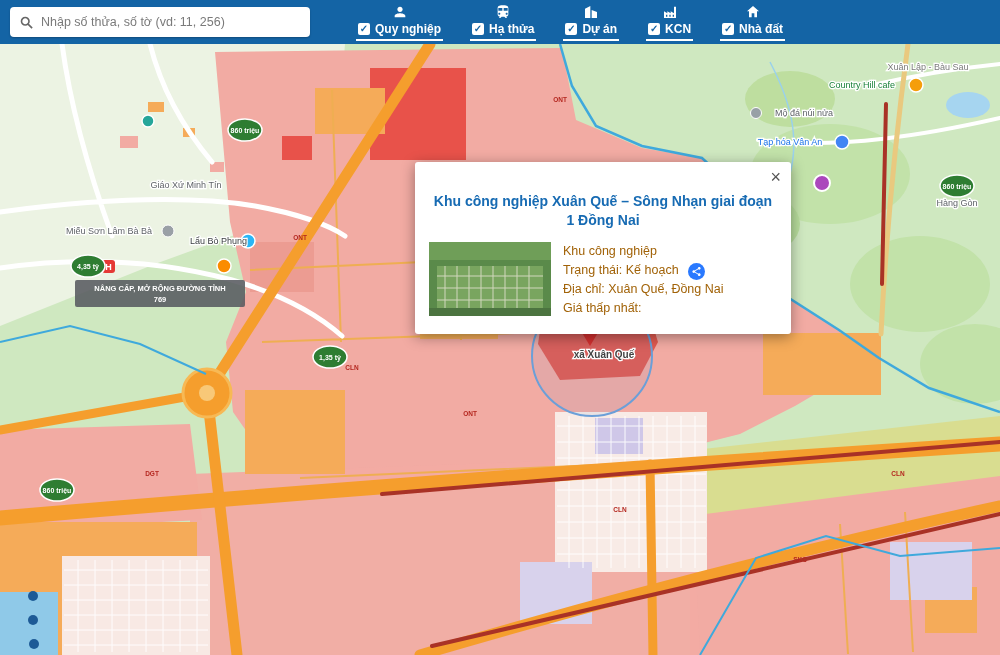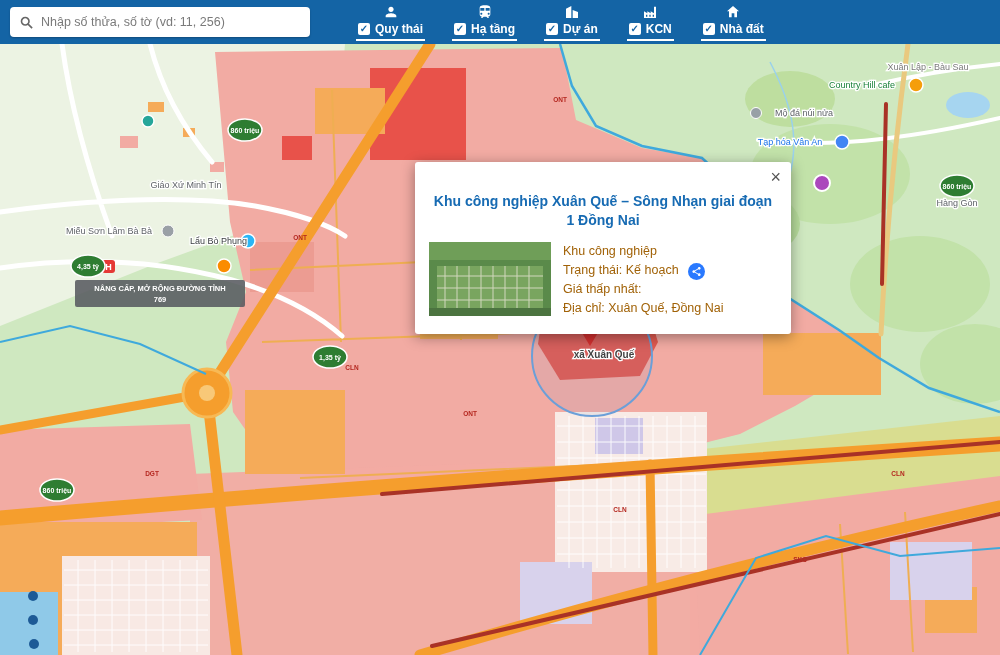--- a/index.html
+++ b/index.html
@@ -54,33 +54,33 @@
 
     <nav>
       <div class="nav-item">
         <span class="nav-icon">
           <svg width="16" height="16" viewBox="0 0 24 24" fill="#fff">
               <path d="M12 12c2.2 0 4-1.8 4-4s-1.8-4-4-4-4 1.8-4 4 1.8 4 4 4zm0 2c-2.7 0-8 1.3-8 4v2h16v-2c0-2.7-5.3-4-8-4z"></path>
             </svg>
         </span>
         <span class="nav-row">
           <span class="checkbox">✓</span>
-          <span class="nav-label">Quy thái</span>
+          <span class="nav-label">Quy nghiệp</span>
         </span>
       </div>
 
       <div class="nav-item">
         <span class="nav-icon">
           <svg width="16" height="16" viewBox="0 0 24 24" fill="#fff">
               <path d="M12 2c-4 0-8 .5-8 4v9.5C4 17.4 5.6 19 7.5 19L6 20.5v.5h2l2-2h4l2 2h2v-.5L16.5 19c1.9 0 3.5-1.6 3.5-3.5V6c0-3.5-4-4-8-4zM6.5 16c-.8 0-1.5-.7-1.5-1.5S5.7 13 6.5 13s1.5.7 1.5 1.5S7.3 16 6.5 16zM11 10H5V6h6v4zm2 0V6h6v4h-6zm4.5 6c-.8 0-1.5-.7-1.5-1.5s.7-1.5 1.5-1.5 1.5.7 1.5 1.5-.7 1.5-1.5 1.5z"></path>
             </svg>
         </span>
         <span class="nav-row">
           <span class="checkbox">✓</span>
-          <span class="nav-label">Hạ tầng</span>
+          <span class="nav-label">Hạ thửa</span>
         </span>
       </div>
 
       <div class="nav-item">
         <span class="nav-icon">
           <svg width="16" height="16" viewBox="0 0 24 24" fill="#fff">
               <path d="M3 21V7l8-4v18H3zm10 0V9l8 3v9h-8zM5 9h2v2H5V9zm0 4h2v2H5v-2zm4-4h2v2H9V9zm0 4h2v2H9v-2zm6 1h2v2h-2v-2zm0 4h2v2h-2v-2z"></path>
             </svg>
         </span>
         <span class="nav-row">
@@ -292,19 +292,19 @@
         <div class="popup-info">
           <div>Khu công nghiệp</div>
           <div class="status-row">
             <span>Trạng thái: Kế hoạch</span>
             <span class="share">
               <svg width="11" height="11" viewBox="0 0 24 24" fill="#fff">
                   <path d="M18 16.08c-.76 0-1.44.3-1.96.77L8.91 12.7c.05-.23.09-.46.09-.7s-.04-.47-.09-.7l7.05-4.11c.54.5 1.25.81 2.04.81 1.66 0 3-1.34 3-3s-1.34-3-3-3-3 1.34-3 3c0 .24.04.47.09.7L8.04 9.81C7.5 9.31 6.79 9 6 9c-1.66 0-3 1.34-3 3s1.34 3 3 3c.79 0 1.5-.31 2.04-.81l7.12 4.16c-.05.21-.08.43-.08.65 0 1.61 1.31 2.92 2.92 2.92 1.61 0 2.92-1.31 2.92-2.92s-1.31-2.92-2.92-2.92z"></path>
                 </svg>
             </span>
           </div>
+          <div>Địa chỉ: Xuân Quế, Đồng Nai</div>
           <div>Giá thấp nhất:</div>
-          <div>Địa chỉ: Xuân Quế, Đồng Nai</div>
         </div>
       </div>
     </div>
   </div>
 </div>
 
 </body></html>

